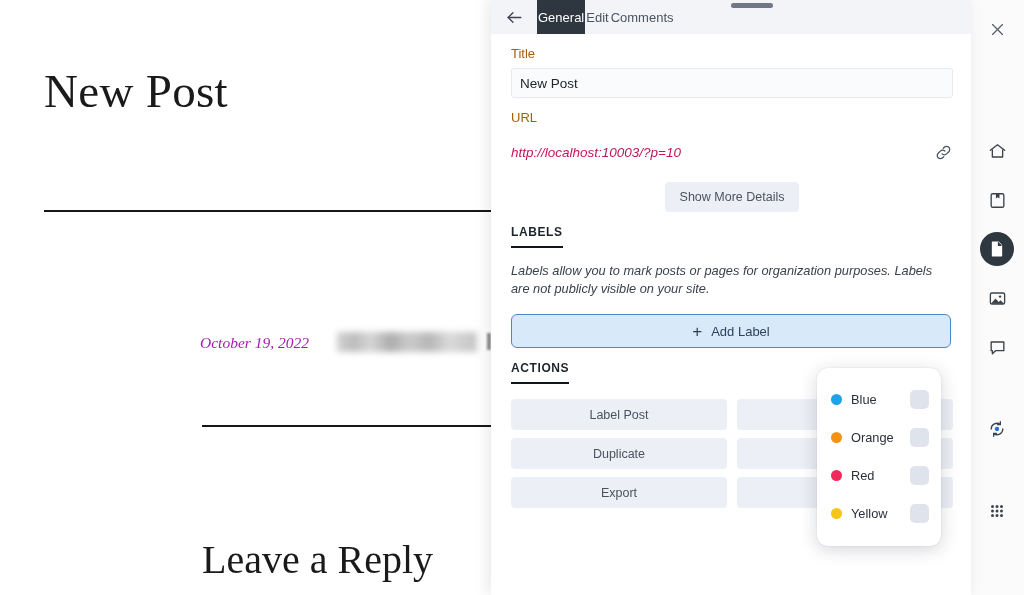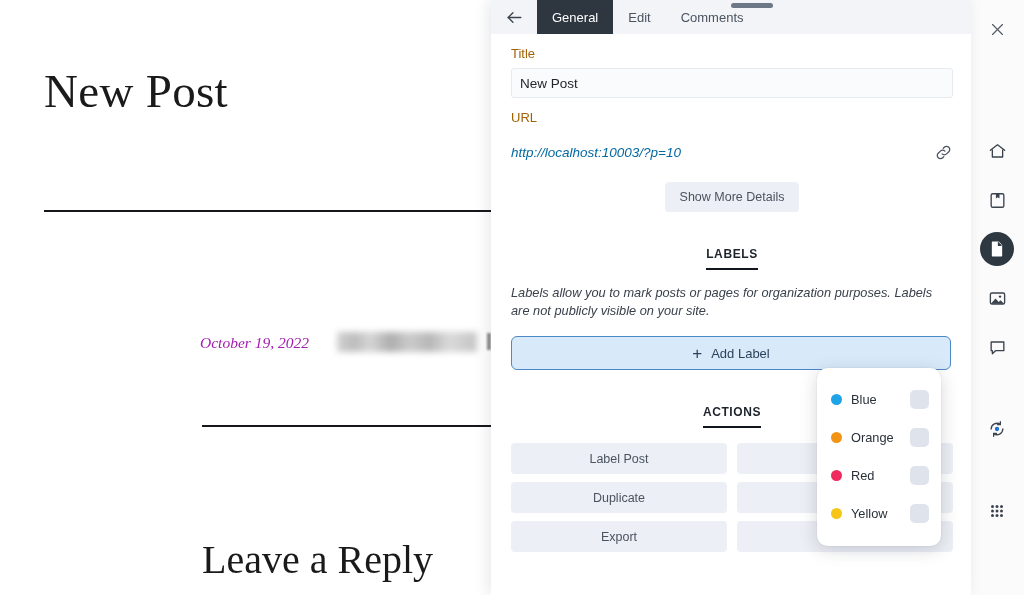--- a/index.html
+++ b/index.html
@@ -92,21 +92,21 @@
   
   .tabbar {
     position: relative; height: 34px; background: #f2f4f8;
     display: flex; align-items: stretch;
   }
   .tab-back {
     width: 46px; display: flex; align-items: center; justify-content: center;
     cursor: pointer; color: #3d4450;
   }
   .tab {
-    padding: 0 15px; display: flex; align-items: center;
+    padding: 0 1px; display: flex; align-items: center;
     font-size: 13px; color: #4b5360; cursor: pointer; white-space: nowrap;
   }
   .tab.active { background: #2e3640; color: #ffffff; }
   .drag-handle {
     position: absolute; left: 240px; top: 3px; width: 42px; height: 5px;
     border-radius: 3px; background: #6d7785; cursor: grab;
   }
 
   
   .panel-body { position: relative; padding: 0 20px; }
@@ -118,34 +118,34 @@
     width: 442px; height: 30px; border: 1px solid #e6e9ee; border-radius: 3px;
     background: #fafbfc; padding: 0 8px;
     font-family: "Liberation Sans", sans-serif; font-size: 13.5px; color: #22272e;
     outline: none;
   }
   .url-row {
     margin-top: 18px; width: 442px;
     display: flex; align-items: center; justify-content: space-between;
   }
   .url-text {
-    font-size: 13.5px; font-style: italic; color: #0369a1;
+    font-size: 13.5px; font-style: italic; color: #be185d;
     font-family: "Liberation Sans", sans-serif;
   }
   .link-icon { cursor: pointer; color: #4a5260; display: flex; }
 
   .more-row { margin-top: 20px; display: flex; justify-content: center; width: 442px; }
   .more-btn {
     background: #eceff5; border: none; border-radius: 4px;
     padding: 8px 15px; font-size: 12.5px; color: #4b5360;
     font-family: "Liberation Sans", sans-serif; cursor: pointer; text-align: right;
   }
 
   .section-head {
-    margin-top: 32px; position: relative; width: 442px; text-align: center;
+    margin-top: 10px; position: relative; width: 442px;
   }
   .section-head .ttl {
     display: inline-block; font-size: 12px; font-weight: 700; letter-spacing: 0.6px;
     color: #1e242c; padding-bottom: 7px; border-bottom: 2px solid #11161c;
   }
   .section-divider {
     position: absolute; left: 0; bottom: 0; width: 442px; height: 1px;
     background: #e8ebf0; z-index: -1;
   }
 

